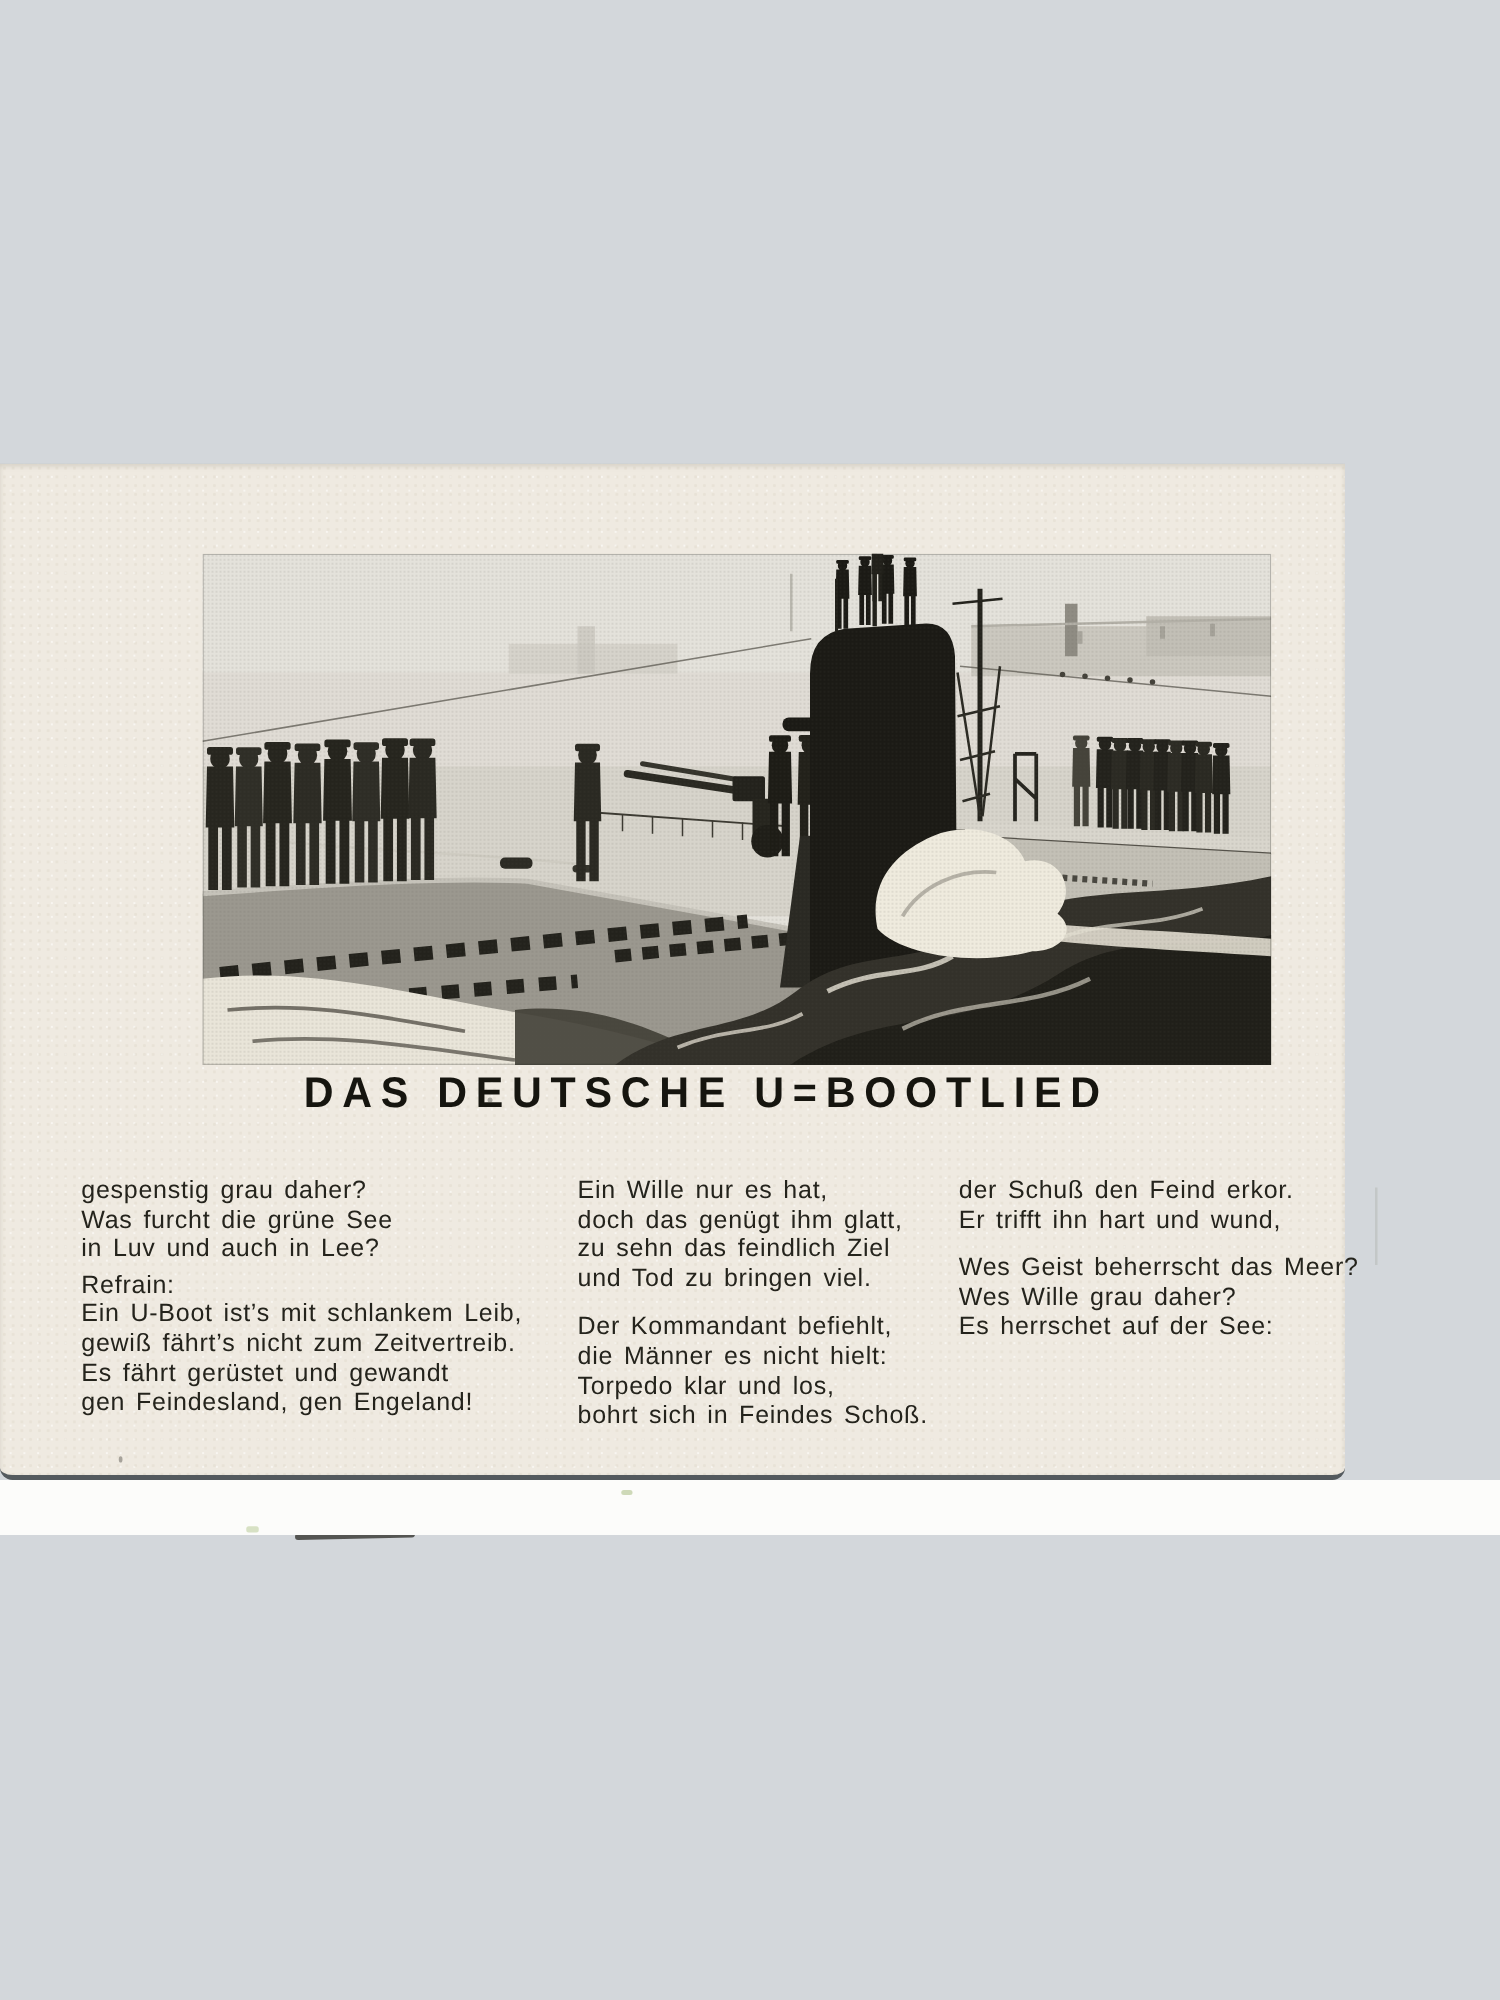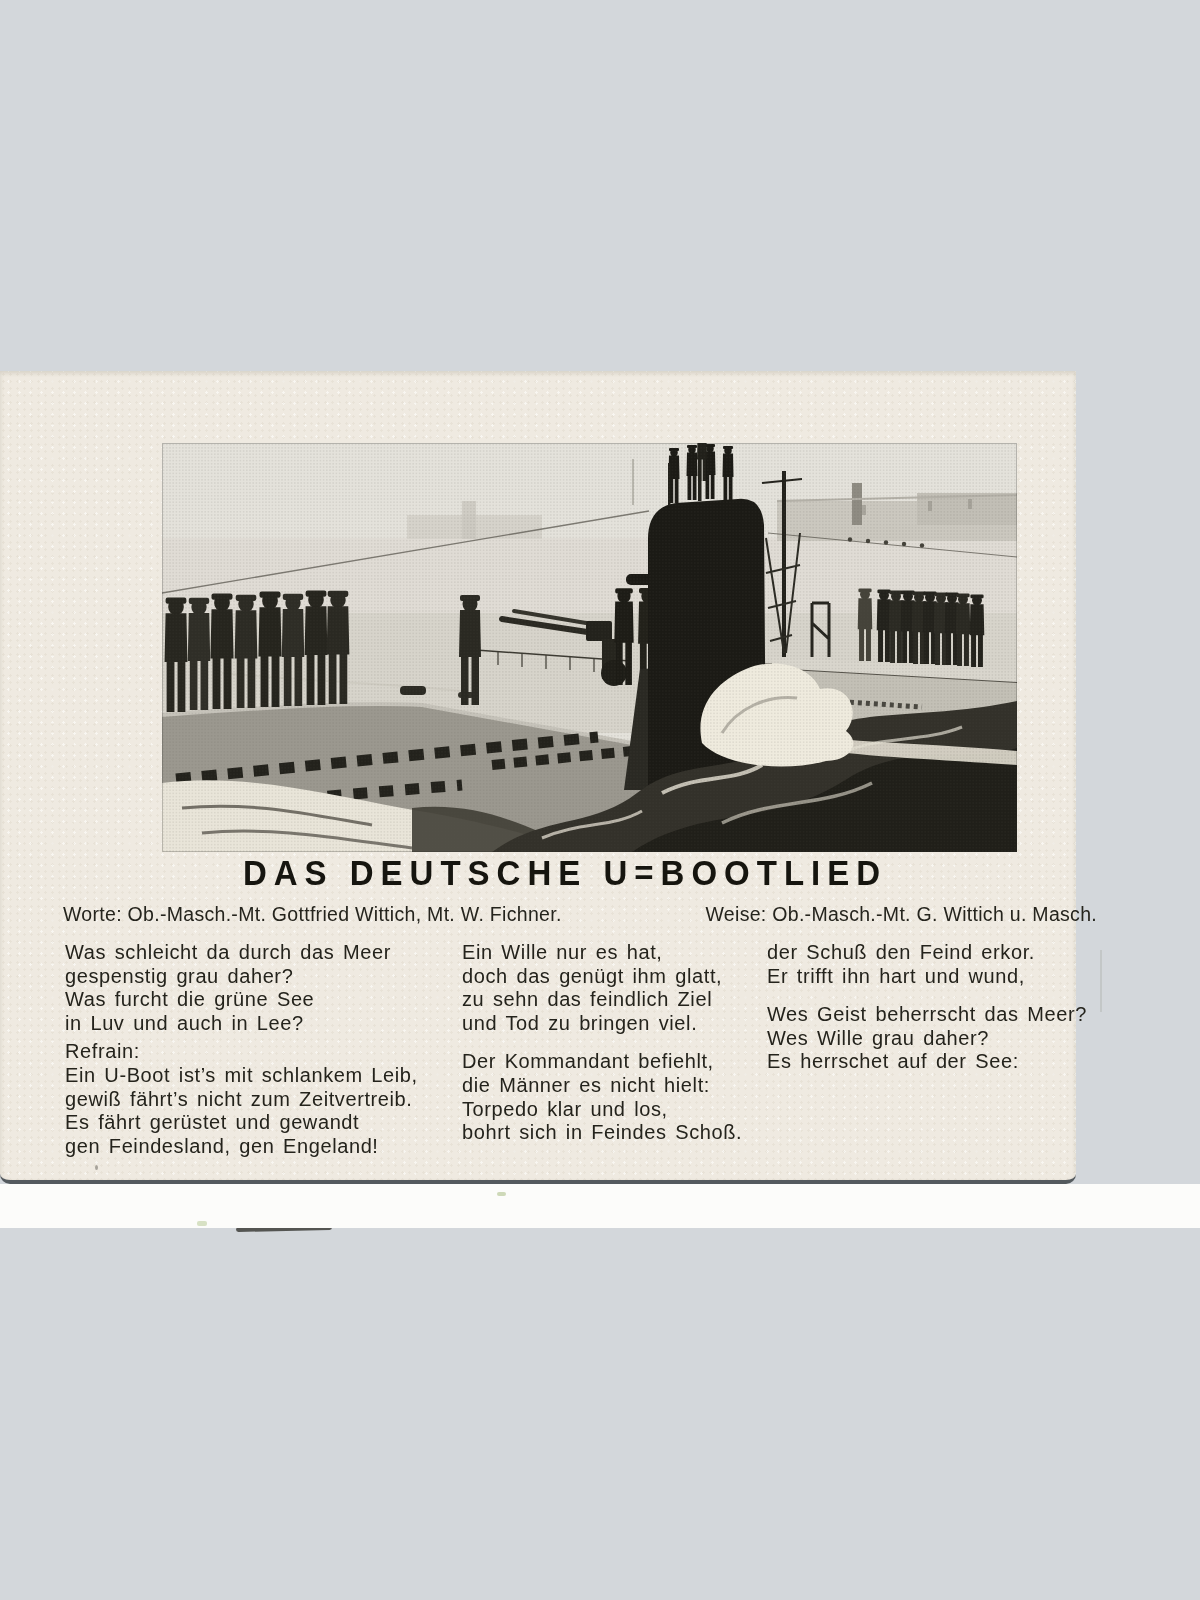--- a/index.html
+++ b/index.html
@@ -200,29 +200,24 @@
         <path d="M540,300 C532,262 556,238 584,226 C612,214 648,222 658,246 C686,240 700,268 684,288 C700,300 688,318 664,318 C620,330 560,322 540,300 Z" fill="#efebde"></path>
         <path d="M560,290 C575,265 605,252 635,255" stroke="#8f8c82" stroke-width="3" fill="none" opacity="0.6"></path>
 
         <rect x="0" y="0" width="855" height="409" fill="url(#ht)" opacity="0.13"></rect>
         <rect x="0.5" y="0.5" width="854" height="408" fill="none" stroke="rgba(40,40,35,0.25)"></rect>
       </svg>
     </div>
 
     <div class="title">DAS DEUTSCHE U=BOOTLIED</div>
 
-    <div class="credits">
-      <span>Worte: Ob.-Masch.-Mt. Gottfried Wittich, Mt. W. Fichner.</span>
-      <span>Weise: Ob.-Masch.-Mt. G. Wittich u. Masch.</span>
-    </div>
 
     <div class="lyrics">
 
       <div class="col col1">
-        <div class="line">Was schleicht da durch das Meer</div>
         <div class="line">gespenstig grau daher?</div>
         <div class="line">Was furcht die grüne See</div>
         <div class="line">in Luv und auch in Lee?</div>
         <div class="line gap-small">Refrain:</div>
         <div class="line">Ein U-Boot ist’s mit schlankem Leib,</div>
         <div class="line">gewiß fährt’s nicht zum Zeitvertreib.</div>
         <div class="line">Es fährt gerüstet und gewandt</div>
         <div class="line">gen Feindesland, gen Engeland!</div>
       </div>
 

